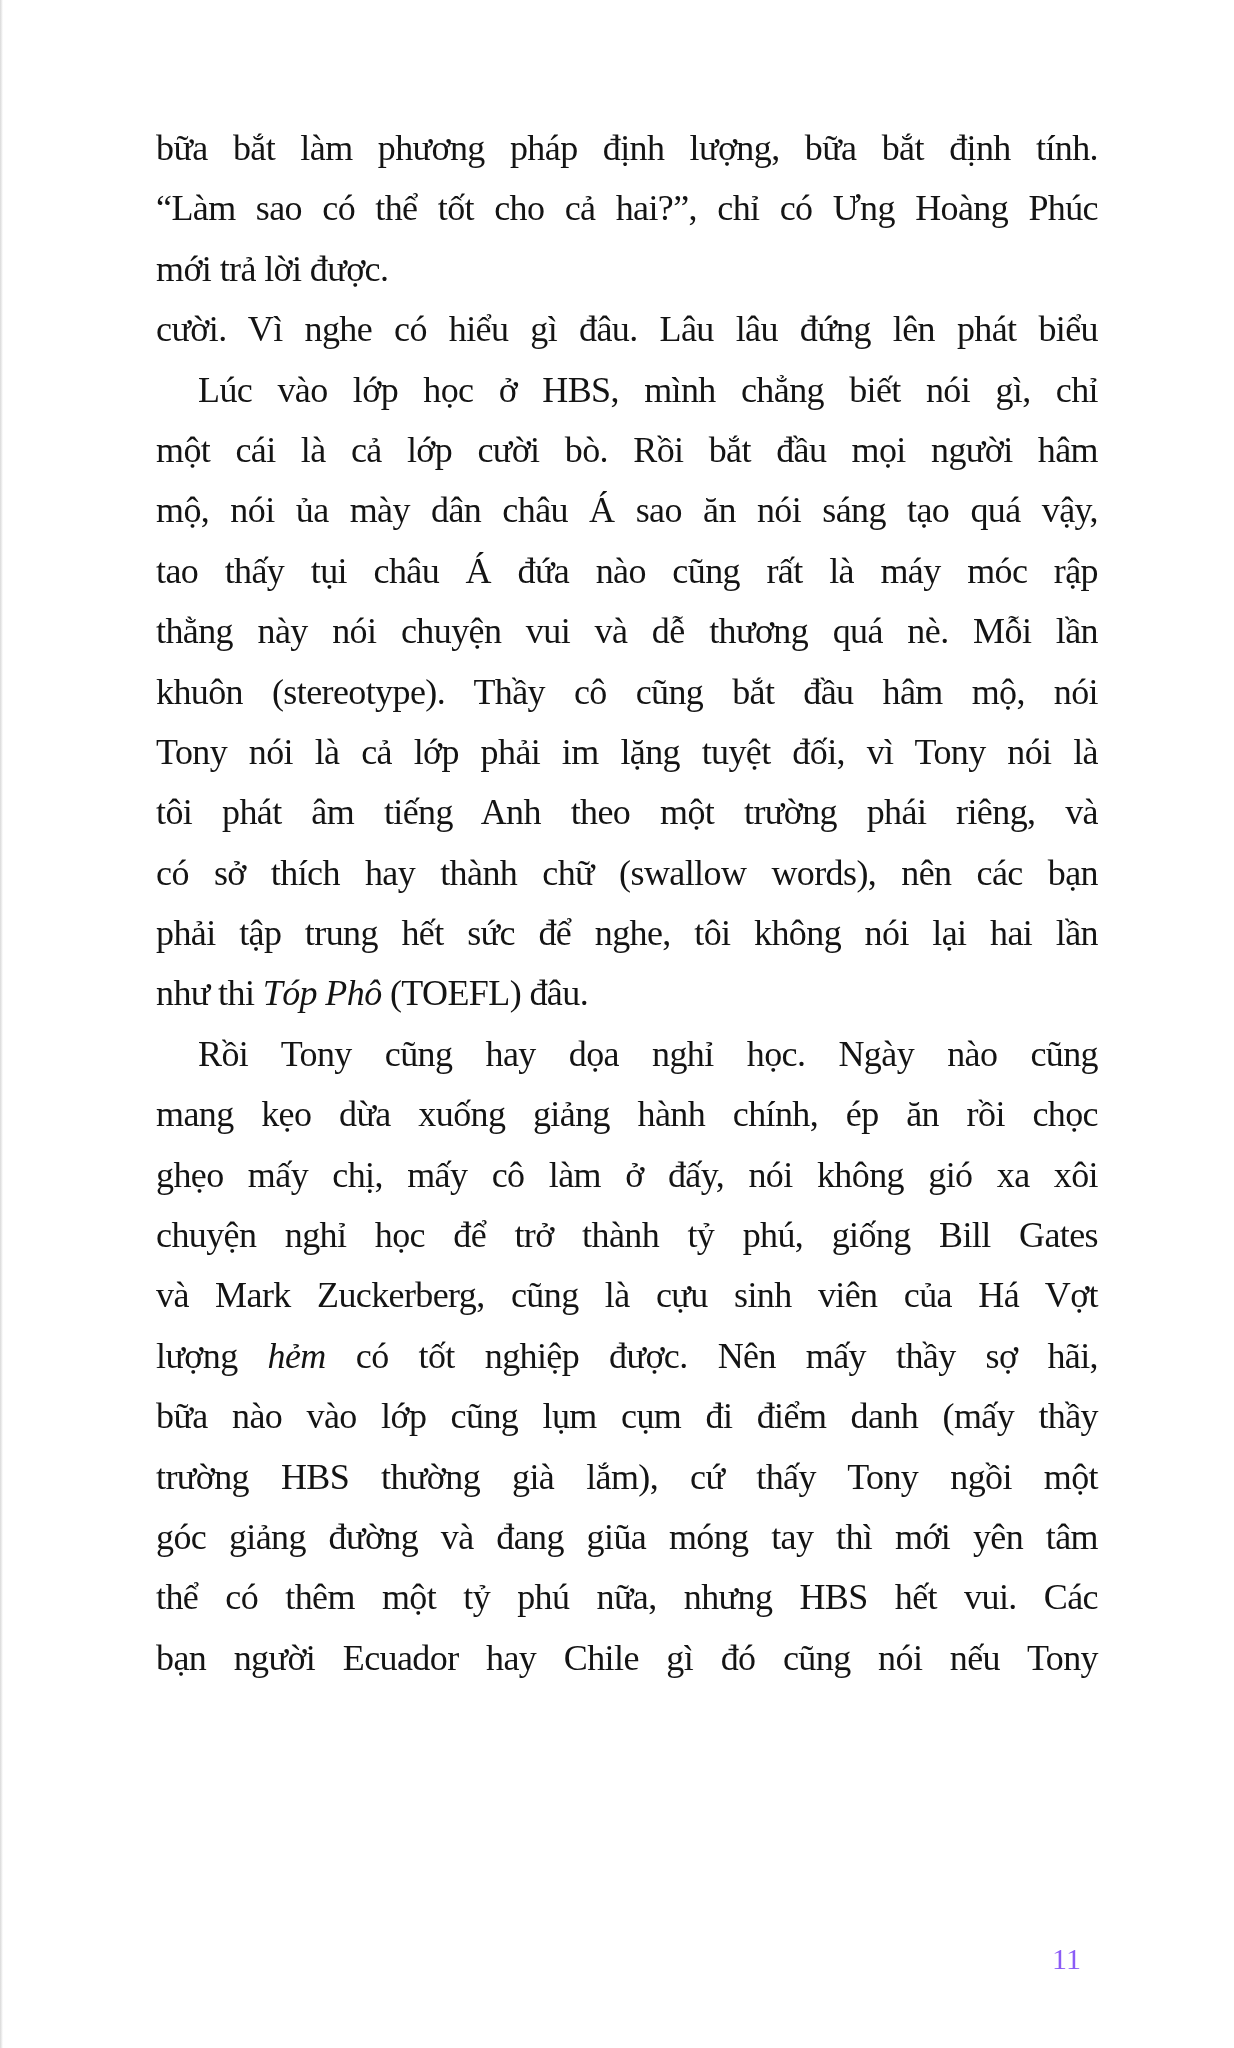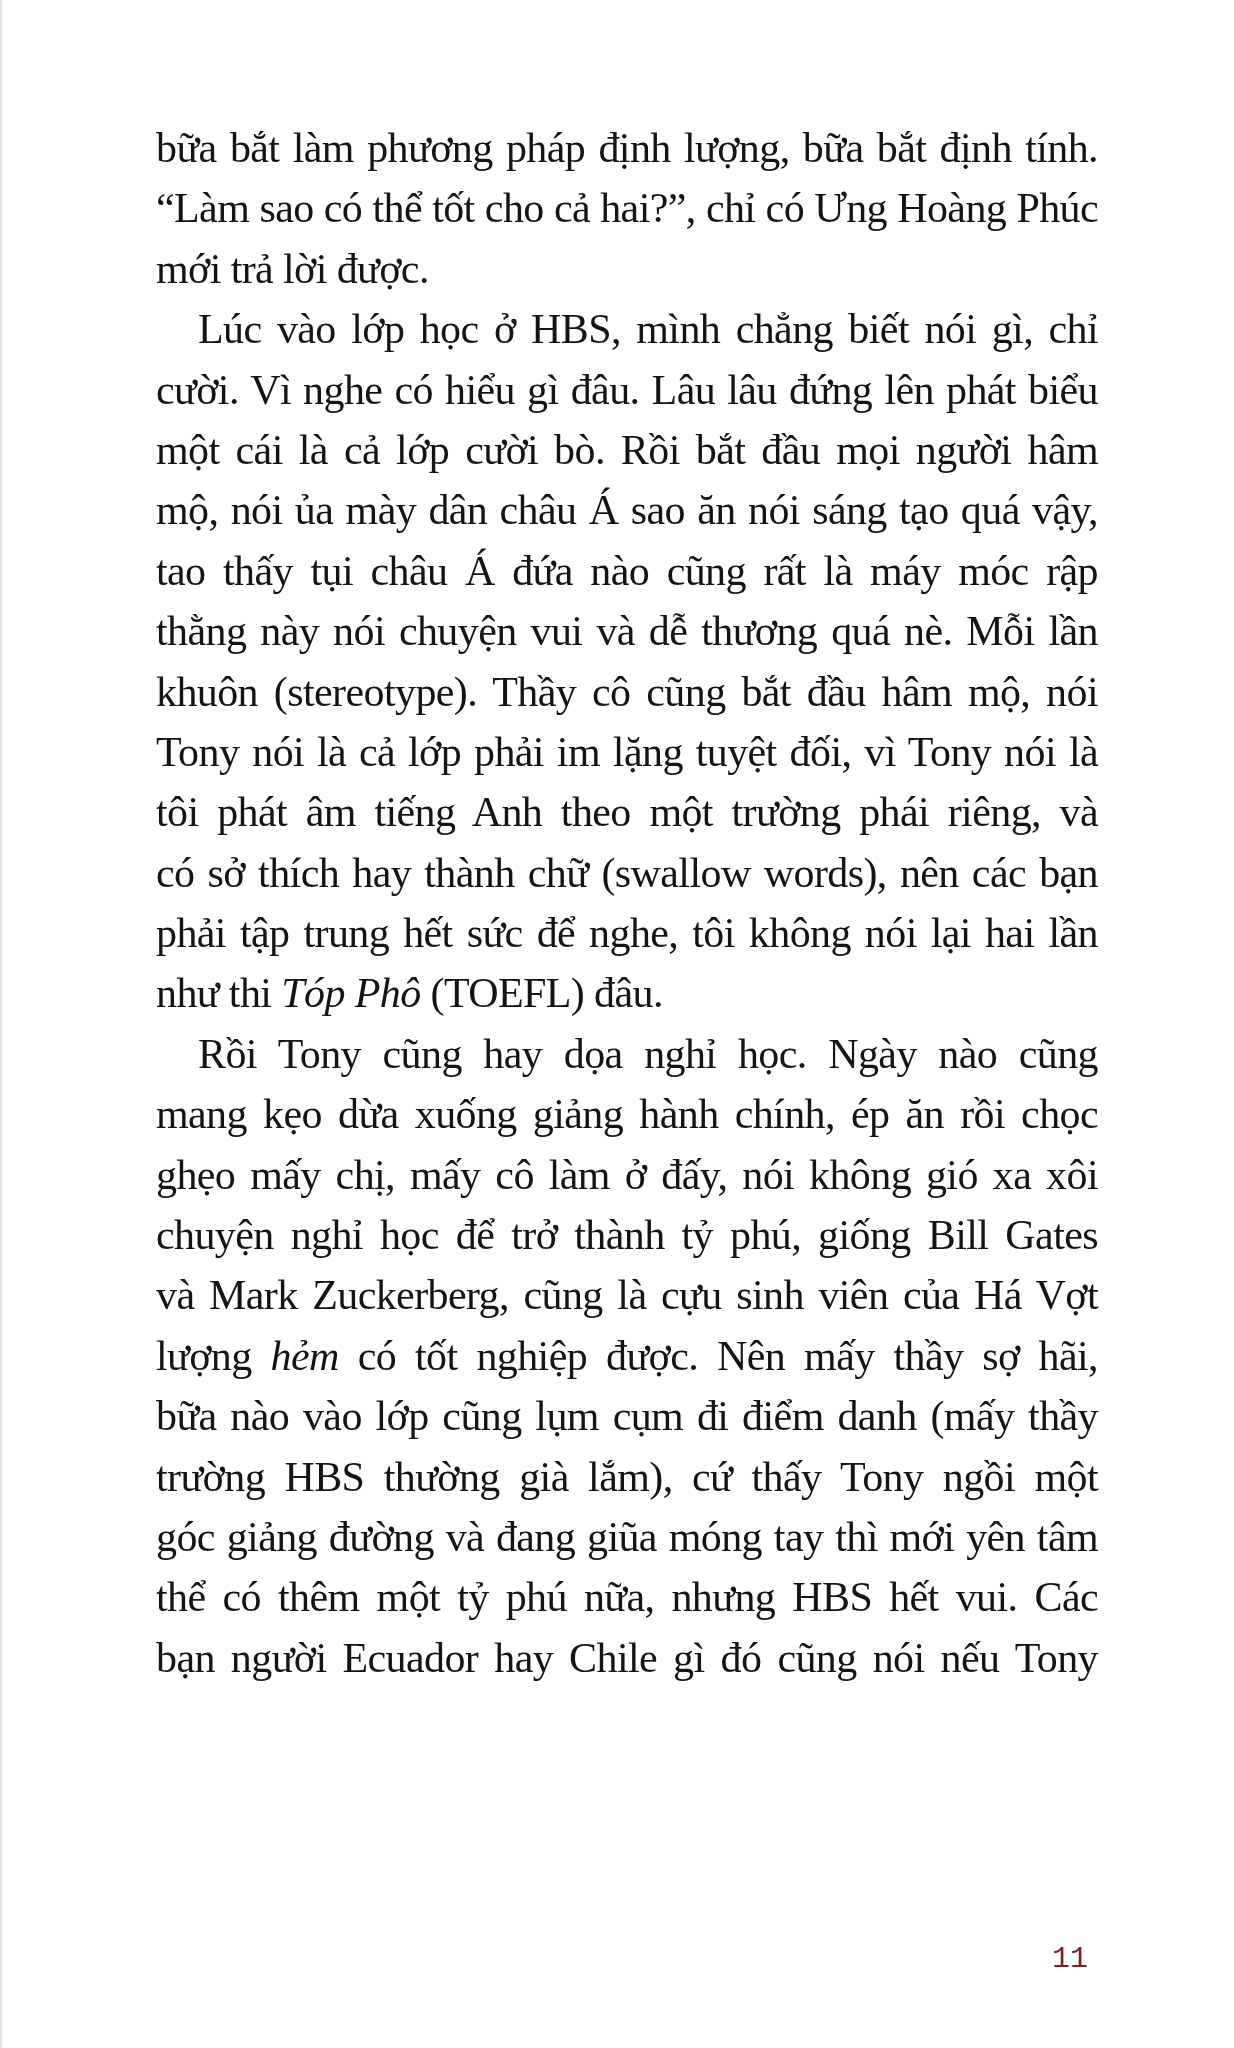--- a/index.html
+++ b/index.html
@@ -34,39 +34,39 @@
     .text-block {
       position: absolute;
       left: 156px;
       top: 118px;
       width: 942px;
     }
     .line {
       display: block;
       height: 60.4px;
       line-height: 60.4px;
-      font-size: 42px;
+      font-size: 36px;
       white-space: nowrap;
       text-align: justify;
       text-align-last: justify;
       letter-spacing: -0.6px;
     }
     .line.last {
       text-align-last: left;
     }
     .line.indent {
       padding-left: 42px;
     }
     .page-number {
       position: absolute;
       left: 1052px;
       top: 1942px;
       font-size: 30px;
-      font-family: Liberation Mono, monospace;
-      color: #7f1d1d;
+      font-family: Liberation Serif, serif;
+      color: #8b5cf6;
     }
     em {
       font-style: italic;
       font-family: Liberation Serif, serif;
     }
   </style>
 </head>
 <body>
 
 <div class="page">
@@ -74,22 +74,22 @@
 
   <div class="text-block">
 
     <div>
       <span class="line">bữa bắt làm phương pháp định lượng, bữa bắt định tính.</span>
       <span class="line">“Làm sao có thể tốt cho cả hai?”, chỉ có Ưng Hoàng Phúc</span>
       <span class="line last">mới trả lời được.</span>
     </div>
 
     <div>
+      <span class="line">cười. Vì nghe có hiểu gì đâu. Lâu lâu đứng lên phát biểu</span>
       <span class="line indent">Lúc vào lớp học ở HBS, mình chẳng biết nói gì, chỉ</span>
-      <span class="line">cười. Vì nghe có hiểu gì đâu. Lâu lâu đứng lên phát biểu</span>
       <span class="line">một cái là cả lớp cười bò. Rồi bắt đầu mọi người hâm</span>
       <span class="line">mộ, nói ủa mày dân châu Á sao ăn nói sáng tạo quá vậy,</span>
       <span class="line">tao thấy tụi châu Á đứa nào cũng rất là máy móc rập</span>
       <span class="line">thằng này nói chuyện vui và dễ thương quá nè. Mỗi lần</span>
       <span class="line">khuôn (stereotype). Thầy cô cũng bắt đầu hâm mộ, nói</span>
       <span class="line">Tony nói là cả lớp phải im lặng tuyệt đối, vì Tony nói là</span>
       <span class="line">tôi phát âm tiếng Anh theo một trường phái riêng, và</span>
       <span class="line">có sở thích hay thành chữ (swallow words), nên các bạn</span>
       <span class="line">phải tập trung hết sức để nghe, tôi không nói lại hai lần</span>
       <span class="line last"><span>như thi </span><em>Tóp Phô</em><span> (TOEFL) đâu.</span></span>

